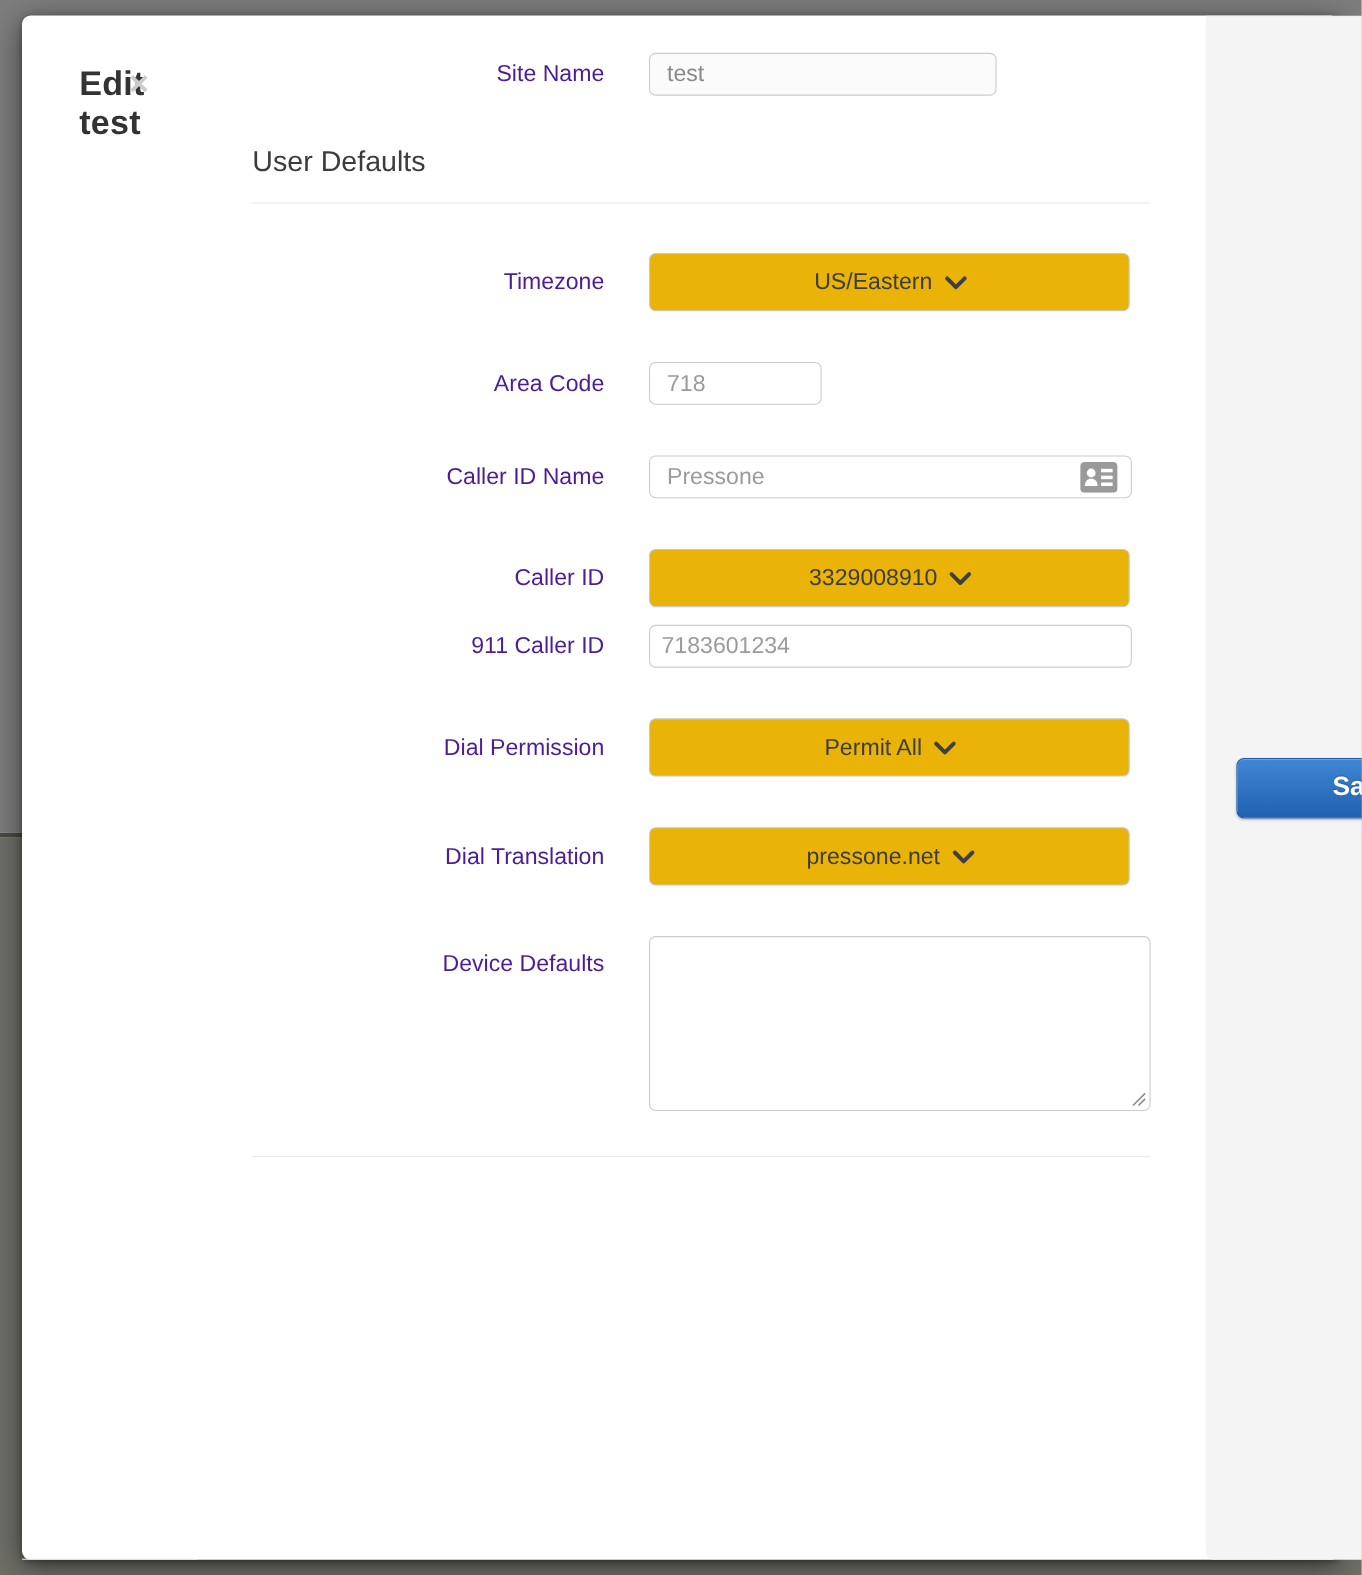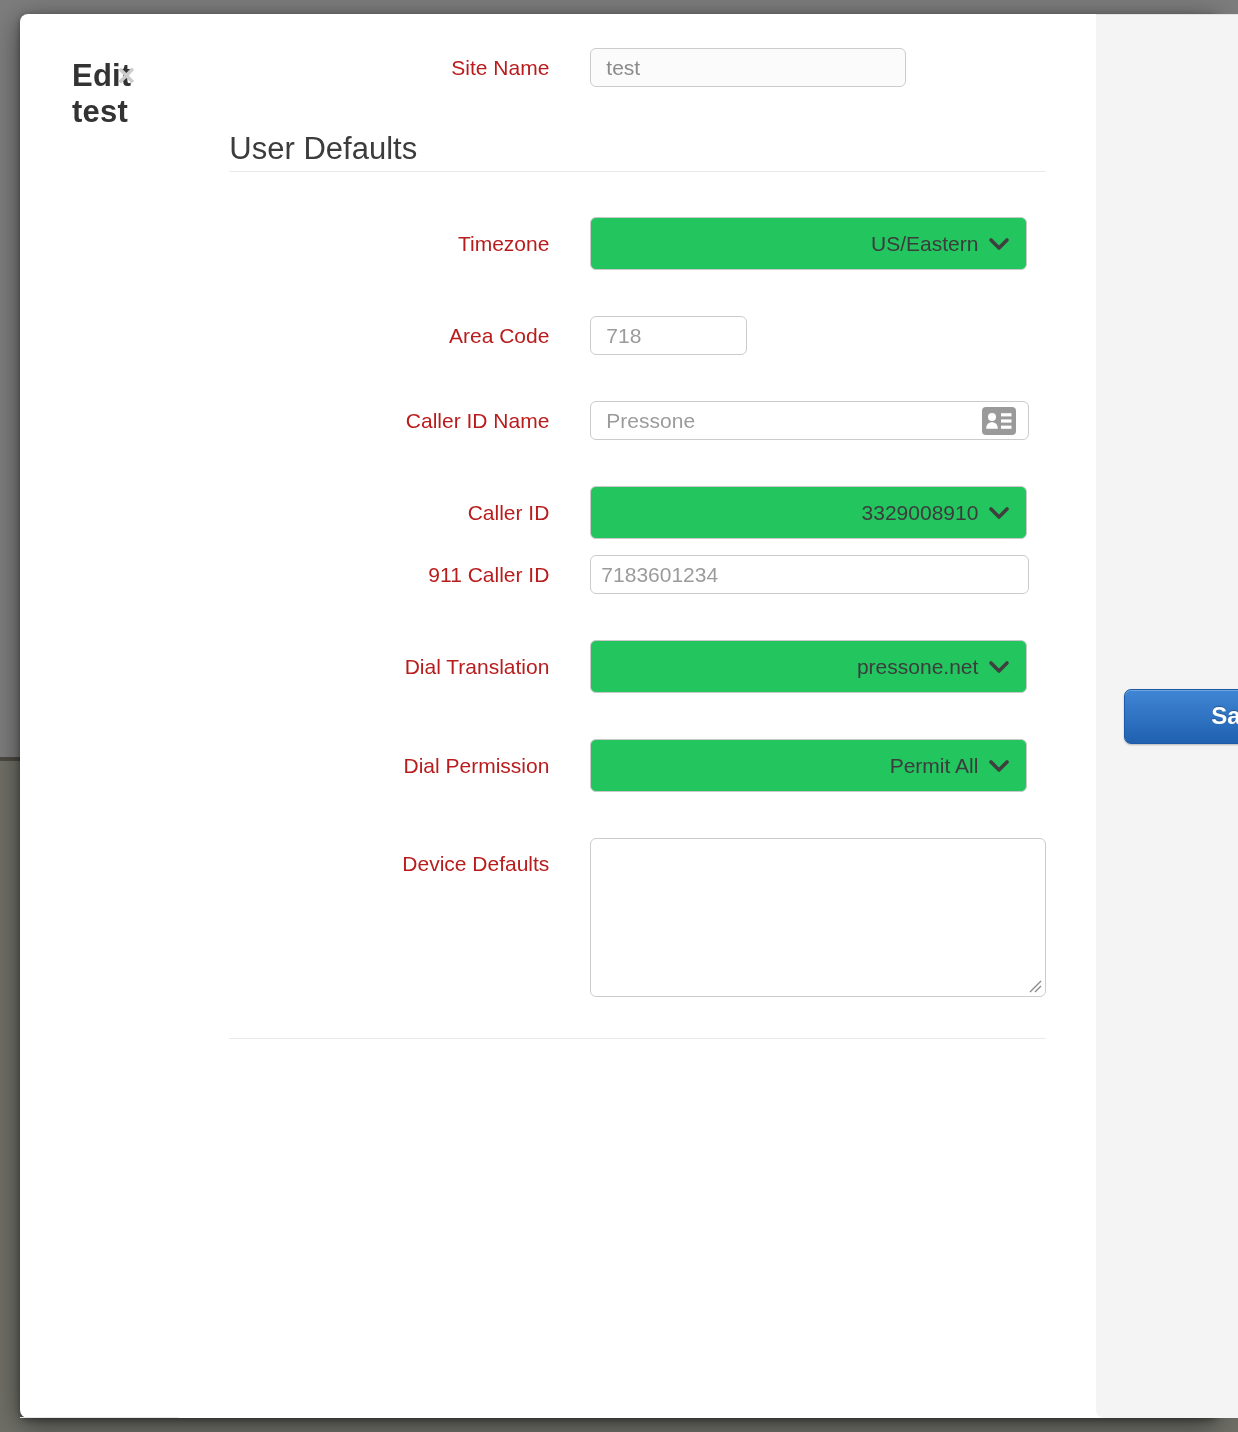--- a/index.html
+++ b/index.html
@@ -49,58 +49,58 @@
   }
 
   .modal-body { flex: 1; padding: 0 50px; }
 
   .form-row { display: flex; align-items: center; }
   .row-label {
     width: 320px;
     margin-right: 41px;
     text-align: right;
     font-size: 21px;
-    color: #b91c1c;
+    color: #4c1d95;
     flex-shrink: 0;
   }
 
   .text-input {
     height: 39px;
     border: 1px solid #cccccc;
     border-radius: 6px;
     font-size: 21px;
     font-family: "Liberation Sans", sans-serif;
     color: #333333;
     padding: 0 15px;
     background: #ffffff;
     outline: none;
   }
   .text-input::placeholder { color: #9b9b9b; opacity: 1; }
 
   .site-input { width: 316px; background: #fbfbfb; color: #8a8a8a; }
 
   .section-heading {
     margin-top: 44px;
-    font-size: 31px;
+    font-size: 26px;
     font-weight: normal;
     color: #3c3c3c;
-    padding-bottom: 4px;
+    padding-bottom: 22px;
     border-bottom: 1px solid #e9e9e9;
   }
 
   .row-timezone      { margin-top: 45px; }
   .row-standard      { margin-top: 46px; }
   .row-911           { margin-top: 16px; }
 
   .select-box {
     width: 437px; height: 53px;
     border: 1px solid #c9c9c9;
     border-radius: 6px;
-    background: #22c55e;
-    display: flex; align-items: center; justify-content: flex-end;
+    background: #eab308;
+    display: flex; align-items: center; justify-content: center;
     padding: 0 16px 0 18px;
     font-size: 21px;
     color: #3c3c3c;
     cursor: pointer;
   }
   .chevron-icon { flex-shrink: 0; margin-left: 10px; display: inline-flex; }
 
   .area-input { width: 157px; }
 
   .iconned-wrap { position: relative; width: 439px; }
@@ -245,35 +245,35 @@
         </span>
       </div>
     </div>
 
     <div class="form-row row-911">
       <label class="row-label">911 Caller ID</label>
       <input class="text-input" type="text" style="width: 439px; padding-left: 10px;" placeholder="7183601234">
     </div>
 
     <div class="form-row row-standard">
+      <label class="row-label">Dial Permission</label>
+      <div class="select-box" role="combobox">
+        <span>Permit All</span>
+        <span class="chevron-icon">
+          <svg width="22" height="14" viewBox="0 0 22 14">
+              <path d="M3 3 L11 11 L19 3" stroke="#3f3f3f" stroke-width="3.6" fill="none" stroke-linecap="round" stroke-linejoin="round"></path>
+            </svg>
+        </span>
+      </div>
+    </div>
+
+    <div class="form-row row-standard">
       <label class="row-label">Dial Translation</label>
       <div class="select-box" role="combobox">
         <span>pressone.net</span>
-        <span class="chevron-icon">
-          <svg width="22" height="14" viewBox="0 0 22 14">
-              <path d="M3 3 L11 11 L19 3" stroke="#3f3f3f" stroke-width="3.6" fill="none" stroke-linecap="round" stroke-linejoin="round"></path>
-            </svg>
-        </span>
-      </div>
-    </div>
-
-    <div class="form-row row-standard">
-      <label class="row-label">Dial Permission</label>
-      <div class="select-box" role="combobox">
-        <span>Permit All</span>
         <span class="chevron-icon">
           <svg width="22" height="14" viewBox="0 0 22 14">
               <path d="M3 3 L11 11 L19 3" stroke="#3f3f3f" stroke-width="3.6" fill="none" stroke-linecap="round" stroke-linejoin="round"></path>
             </svg>
         </span>
       </div>
     </div>
 
     <div class="form-row row-standard row-device">
       <label class="row-label">Device Defaults</label>

